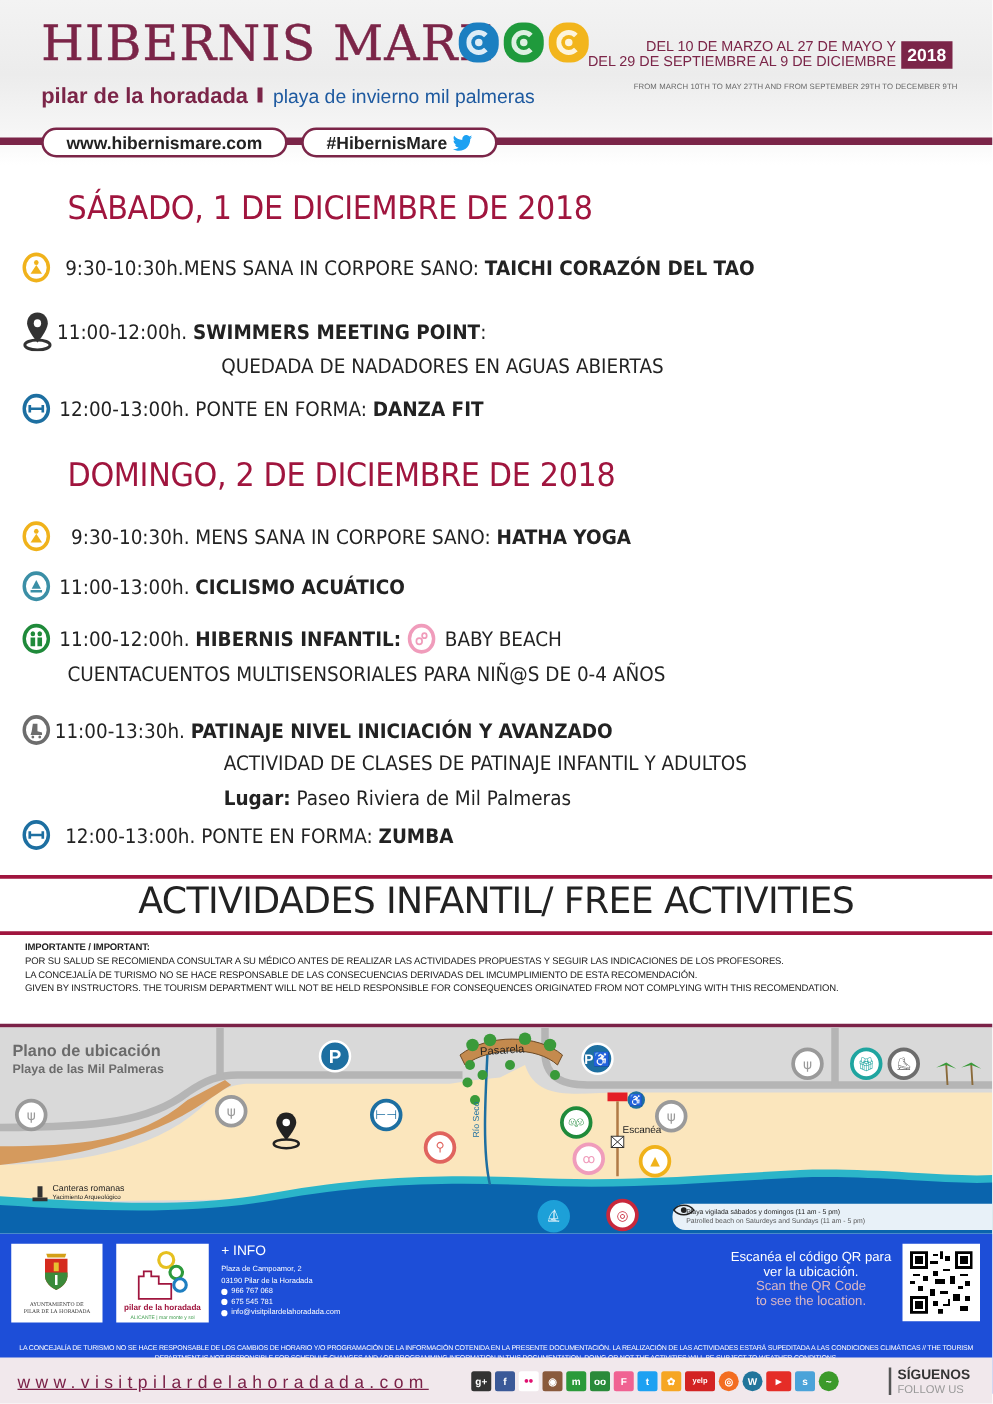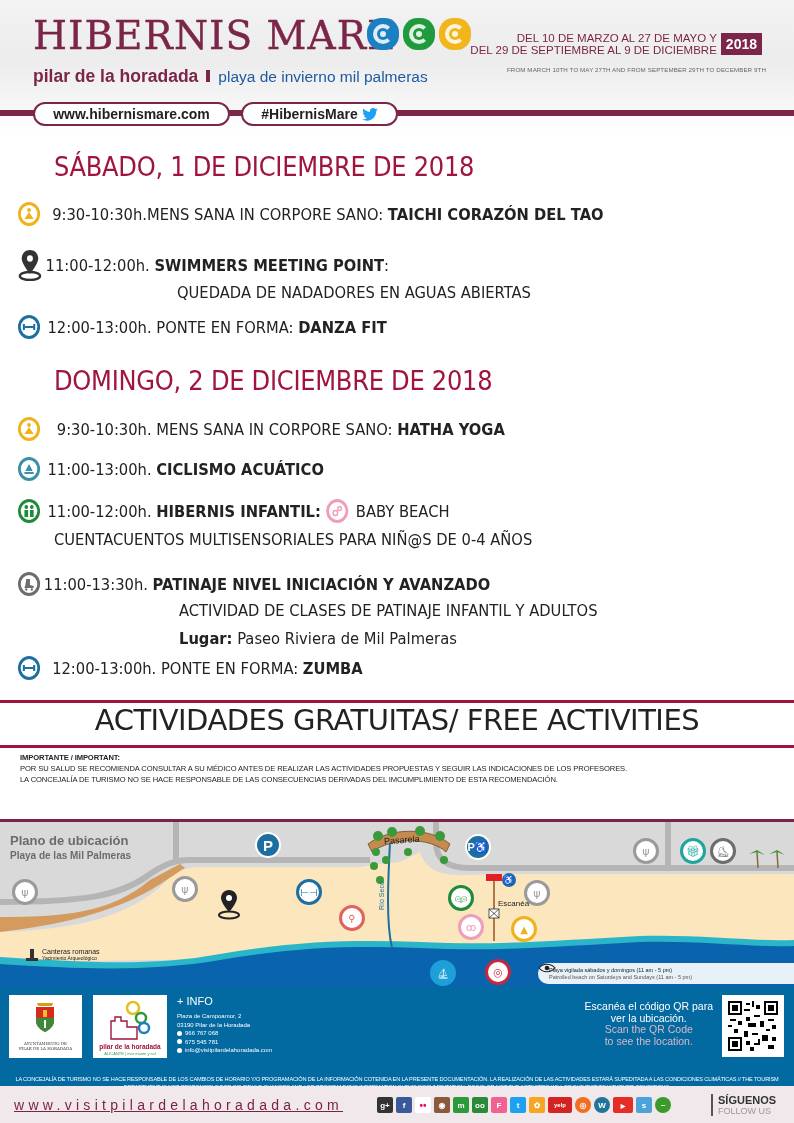--- a/index.html
+++ b/index.html
@@ -83,21 +83,21 @@
   .canteras .col::before { content:""; position: absolute; left: 4px; top: 0; width: 4px; height: 9px; background: #333; }
   .canteras .col::after { content:""; position: absolute; left: 0; top: 9px; width: 12px; height: 3px; background: #333; }
   .canteras .txt1 { font-family: "Liberation Sans", sans-serif; font-size: 7px; color: #222; }
   .canteras .txt2 { font-family: "Liberation Sans", sans-serif; font-size: 5px; color: #222; }
   .patrol { position: absolute; left: 538px; top: 141px; width: 256px; height: 21px; background: #e8f1f8; border-radius: 10px 0 0 10px;
     display: flex; align-items: center; gap: 5px; padding-left: 6px; }
   .patrol .txts { font-family: "Liberation Sans", sans-serif; font-size: 5.5px; line-height: 6.5px; color: #222; }
   .patrol .txts .en { color: #555; }
 
   
-  .footer { position: absolute; left: 0; top: 987px; width: 794px; height: 128px; background: #0369a1; }
+  .footer { position: absolute; left: 0; top: 987px; width: 794px; height: 128px; background: #1d4ed8; }
   .logo-box { position: absolute; top: 8px; width: 73px; height: 63px; background: #fff; }
   .logo-box.ayto { left: 9px; }
   .logo-box.pilar { left: 93px; width: 74px; }
   .logo-box .small { position: absolute; left: 0; width: 100%; text-align: center; font-family: "DejaVu Serif", serif; font-size: 4px; color: #333; line-height: 5px; }
   .shield { position: absolute; left: 25px; top: 6px; width: 22px; height: 32px; }
   .pilar-name { position: absolute; left: 3px; top: 48px; width: 68px; text-align: center; font-family: "Liberation Sans", sans-serif; font-weight: bold; font-size: 6.5px; color: #a0153e; }
   .pilar-tag { position: absolute; left: 3px; top: 56px; width: 68px; text-align: center; font-family: "Liberation Sans", sans-serif; font-size: 4px; color: #3a9a4a; }
   .info { position: absolute; left: 177px; top: 8px; color: #fff; font-family: "Liberation Sans", sans-serif; }
   .info .h { font-size: 11px; margin-bottom: 5px; }
   .info .l { font-size: 6px; line-height: 8.5px; display: flex; align-items: center; gap: 3px; }
@@ -246,26 +246,27 @@
     <svg width="14" height="8" viewBox="0 0 14 8">
         <rect x="0" y="1" width="2.5" height="6" fill="#1d6fa1"></rect>
         <rect x="11.5" y="1" width="2.5" height="6" fill="#1d6fa1"></rect>
         <rect x="2" y="3" width="10" height="2" fill="#1d6fa1"></rect>
       </svg>
   </span>
   <span>&nbsp;<span>12:00-13:00h. </span><span>PONTE EN FORMA: </span><b>ZUMBA</b></span>
 </div>
 
 <div class="rule-red" style="top:700px"></div>
-<div class="free-title">ACTIVIDADES GRATUITAS/ FREE ACTIVITIES</div>
+<div class="free-title">ACTIVIDADES INFANTIL/ FREE ACTIVITIES</div>
 <div class="rule-red" style="top:745px"></div>
 <div class="notice">
   <div class="head">IMPORTANTE / IMPORTANT:</div>
   <div>POR SU SALUD SE RECOMIENDA CONSULTAR A SU MÉDICO ANTES DE REALIZAR LAS ACTIVIDADES PROPUESTAS Y SEGUIR LAS INDICACIONES DE LOS PROFESORES.</div>
   <div>LA CONCEJALÍA DE TURISMO NO SE HACE RESPONSABLE DE LAS CONSECUENCIAS DERIVADAS DEL IMCUMPLIMIENTO DE ESTA RECOMENDACIÓN.</div>
+  <div>GIVEN BY INSTRUCTORS.  THE TOURISM DEPARTMENT WILL NOT BE HELD RESPONSIBLE FOR CONSEQUENCES ORIGINATED FROM NOT COMPLYING WITH THIS RECOMENDATION.</div>
 </div>
 
 <div class="rule-red" style="top:819px; background:#7b2248"></div>
 <div class="map">
   <svg width="794" height="165" viewBox="0 0 794 165">
 
     <path d="M0 70 L140 70 C160 70 170 40 185 38 L370 38 L370 5 L378 5 L378 0" fill="none" stroke="#b5b5b5" stroke-width="0"></path>
 
     <path d="M0 110 C60 108 120 100 160 65 C175 50 185 45 200 45 L360 45 L380 42 L400 40 L420 30 C430 60 460 52 500 52 L794 52 L794 130 L0 140 Z" fill="#fbe6bd"></path>
 

